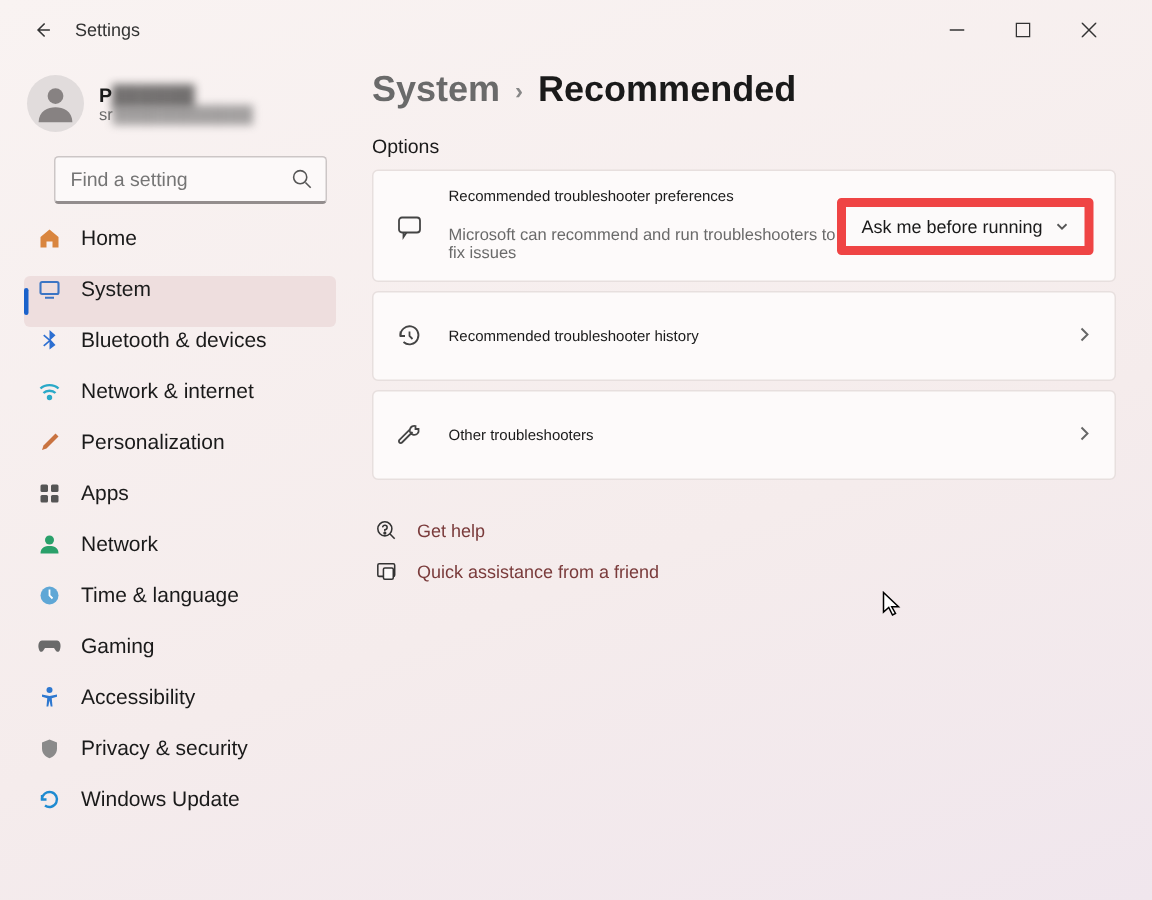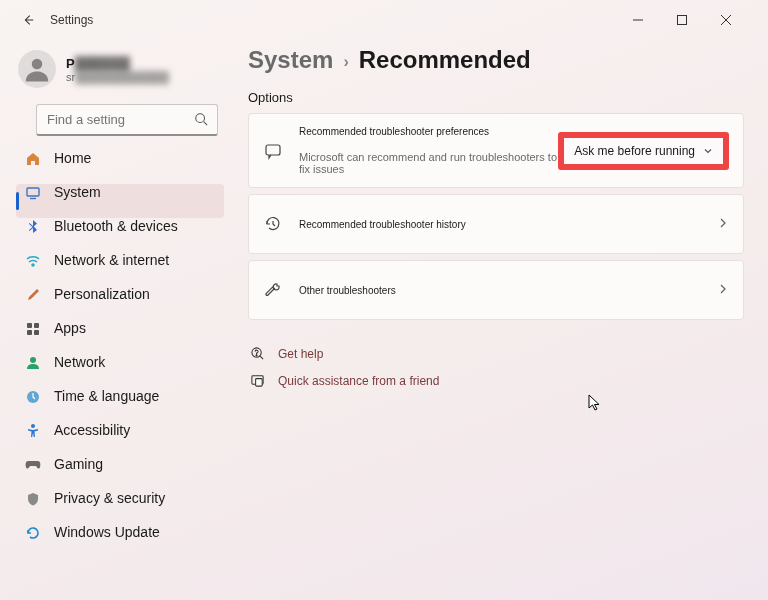--- a/index.html
+++ b/index.html
@@ -250,34 +250,34 @@
       <span class="nav-icon">
           <svg width="16" height="16" viewBox="0 0 16 16" fill="none" stroke="#444" stroke-width="1.2">
             <circle cx="8" cy="8" r="6" fill="#5fa7d6" stroke="none"></circle>
             <path d="M8 4 V8 L10 10" stroke="#fff"></path>
           </svg>
         </span>
       <span>Time &amp; language</span>
     </div>
     <div class="nav-item">
       <span class="nav-icon">
+          <svg width="18" height="16" viewBox="0 0 18 14" fill="#6a6a6a">
+            <path d="M4 3 H14 C16 3 17 6 16 9 C15.5 11 14 11 13 9.5 L12 8 H6 L5 9.5 C4 11 2.5 11 2 9 C1 6 2 3 4 3 Z"></path>
+          </svg>
+        </span>
+      <span>Gaming</span>
+    </div>
+    <div class="nav-item">
+      <span class="nav-icon">
           <svg width="16" height="16" viewBox="0 0 16 16" fill="#2d78d0">
             <circle cx="8" cy="3" r="2"></circle>
             <path d="M3 6 L8 7 L13 6 L13 7.5 L9.5 8.5 L10 14 L8.8 14 L8 10 L7.2 14 L6 14 L6.5 8.5 L3 7.5 Z"></path>
           </svg>
         </span>
       <span>Accessibility</span>
-    </div>
-    <div class="nav-item">
-      <span class="nav-icon">
-          <svg width="18" height="16" viewBox="0 0 18 14" fill="#6a6a6a">
-            <path d="M4 3 H14 C16 3 17 6 16 9 C15.5 11 14 11 13 9.5 L12 8 H6 L5 9.5 C4 11 2.5 11 2 9 C1 6 2 3 4 3 Z"></path>
-          </svg>
-        </span>
-      <span>Gaming</span>
     </div>
     <div class="nav-item">
       <span class="nav-icon">
           <svg width="16" height="16" viewBox="0 0 16 16" fill="#8a8a8a">
             <path d="M8 2 L13 4 V8 C13 11 11 13.5 8 14.5 C5 13.5 3 11 3 8 V4 Z"></path>
           </svg>
         </span>
       <span>Privacy &amp; security</span>
     </div>
     <div class="nav-item">

